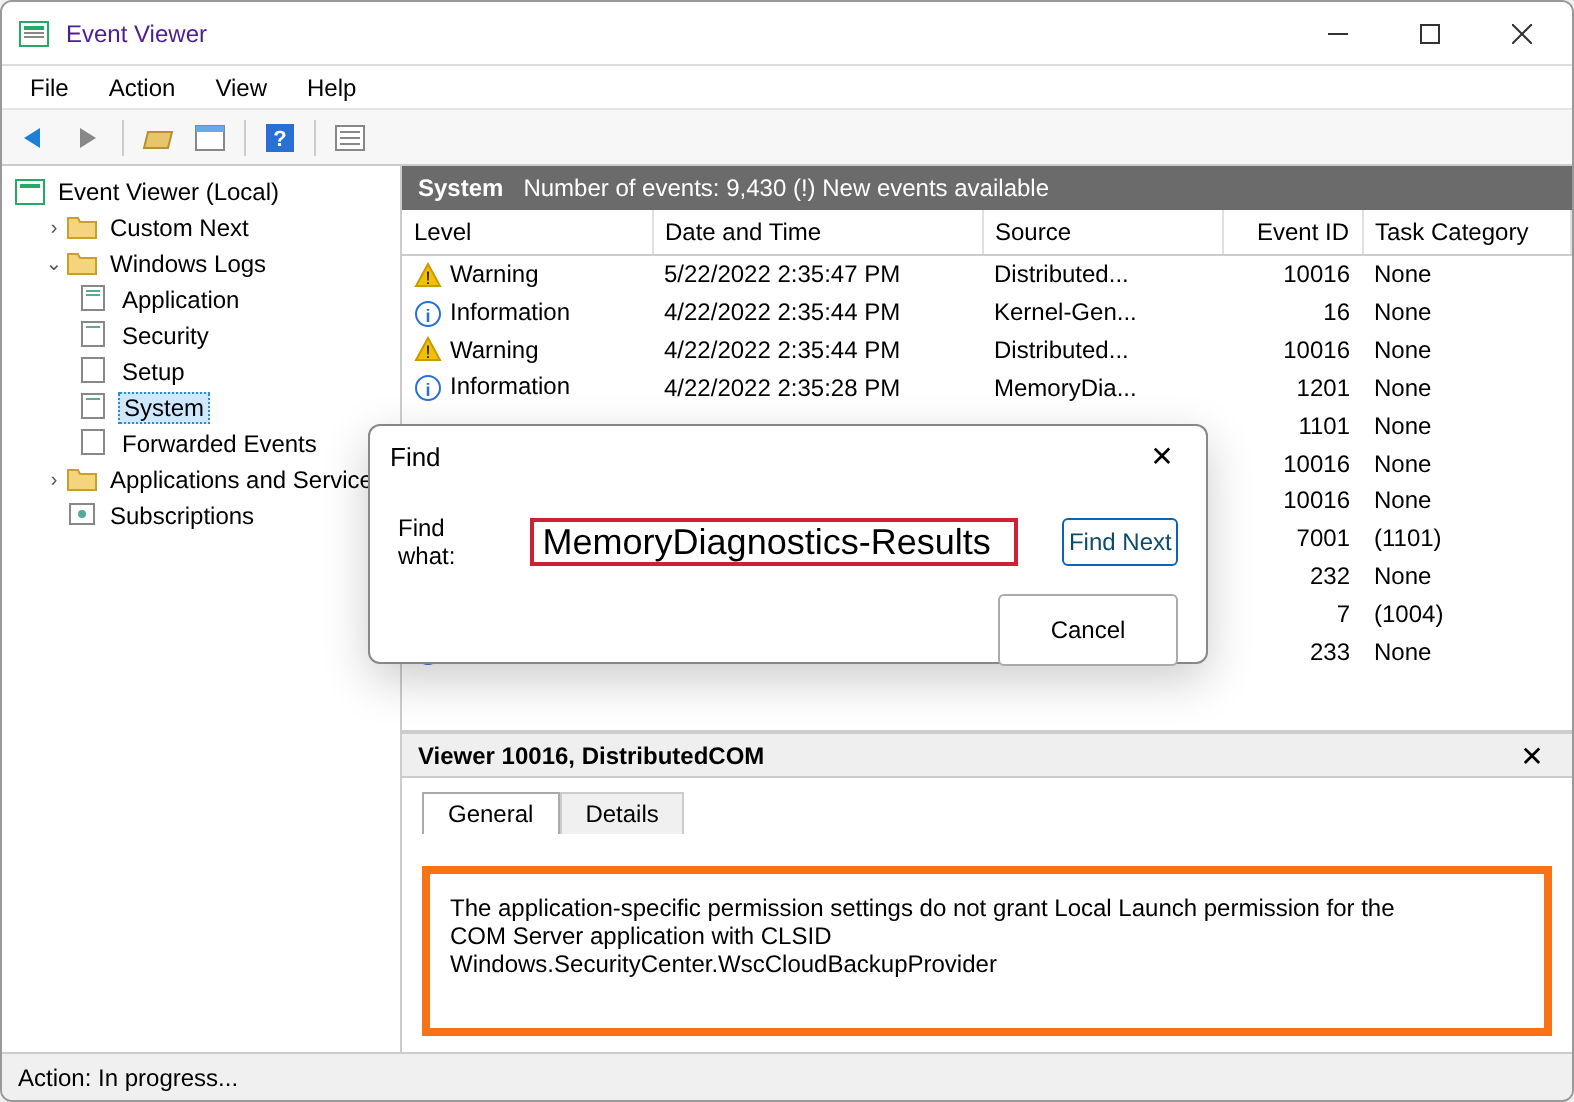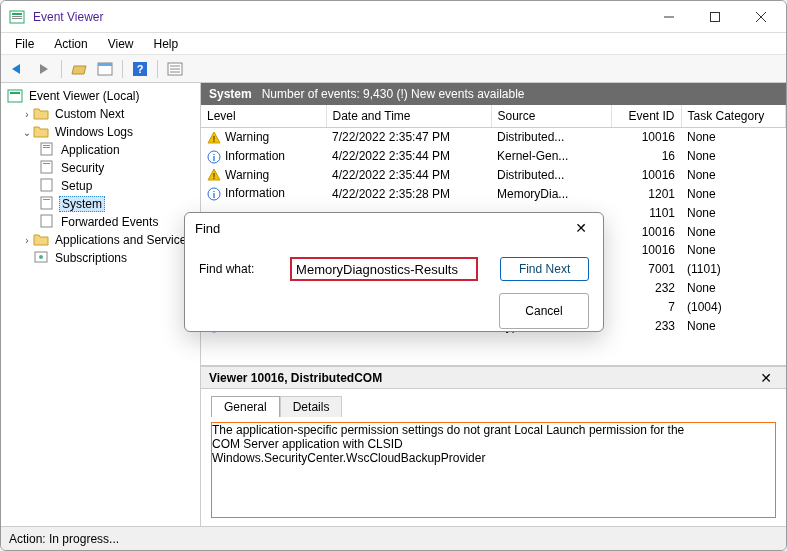--- a/index.html
+++ b/index.html
@@ -51,31 +51,31 @@
 .col-cat { width: auto; }
 .lvl-icon { width: 14px; height: 14px; display: inline-block; vertical-align: middle; margin-right: 4px; }
 
 
 .detail { height: 160px; border-top: 1px solid #ccc; display: flex; flex-direction: column; }
 .detail-hdr { height: 22px; background: #efefef; display: flex; align-items: center; justify-content: space-between; padding: 0 8px; border-bottom: 1px solid #ccc; }
 .detail-hdr .dh-title { font-weight: 600; font-size: 12px; }
 .detail-tabs { display: flex; padding: 6px 10px 0 10px; gap: 0; }
 .detail-tab { padding: 3px 12px; border: 1px solid #aaa; border-bottom: none; background: #fff; font-size: 12px; position: relative; top: 1px; }
 .detail-tab.inactive { background: #f0f0f0; border-color: #ccc; }
-.detail-body { margin: 6px 10px 8px 10px; border: 1px solid #f97316; flex: 1; padding: 0; font-size: 12px; overflow: hidden; }
+.detail-body { margin: 17px 10px 8px 10px; border: 4px solid #f97316; flex: 1; padding: 10px; font-size: 12px; overflow: hidden; }
 
 
 .statusbar { height: 24px; border-top: 1px solid #ccc; background: #f0f0f0; display: flex; align-items: center; padding: 0 8px; font-size: 12px; }
 
 
 .find-dialog { position: absolute; left: 184px; top: 212px; width: 420px; height: 120px; background: #fff; border: 1px solid #888; border-radius: 6px; box-shadow: 0 8px 24px rgba(0,0,0,0.2); z-index: 10; }
 .find-title { height: 30px; display: flex; align-items: center; justify-content: space-between; padding: 0 10px; font-size: 13px; }
 .find-body { padding: 14px 14px 6px 14px; display: flex; align-items: center; gap: 22px; }
 .find-label { font-size: 12px; width: 70px; }
-.find-input { flex: 1; border: 2px solid #c23; padding: 2px 4px; font-size: 13px; height: 24px; font-family: inherit; }
+.find-input { flex: 1; border: 2px solid #c23; padding: 2px 4px; font-size: 18px; height: 24px; font-family: inherit; }
 .find-btn { width: 90px; height: 24px; border: 1px solid #0a64bc; background: #fff; color: #0c4a6e; font-size: 12px; border-radius: 3px; }
 .find-cancel-row { display: flex; justify-content: flex-end; padding: 6px 14px 10px 14px; }
 .find-cancel { width: 90px; height: 36px; border: 1px solid #aaa; background: #fff; font-size: 12px; border-radius: 3px; }
 
 .x-btn { width: 24px; height: 24px; display: flex; align-items: center; justify-content: center; font-size: 14px; }
 
 svg { display: block; }
 </style>
 </head>
 <body>
@@ -269,21 +269,21 @@
           <th class="col-id">Event ID</th>
           <th class="col-cat">Task Category</th>
         </tr>
           </thead>
         <tbody id="event-rows">
             <tr>
               <td class="col-level"><span class="lvl-icon"><svg width="14" height="14">
                     <polygon points="7,1 13,12 1,12" fill="#f3c100" stroke="#c89b00"></polygon>
                     <text x="7" y="11" text-anchor="middle" font-size="9" fill="#000">!</text>
                   </svg></span>Warning</td>
-              <td class="col-date">7/22/2022 2:35:47 PM</td>
+              <td class="col-date">5/22/2022 2:35:47 PM</td>
               <td class="col-source">Distributed...</td>
               <td class="col-id">10016</td>
               <td class="col-cat">None</td>
             </tr>
             <tr>
               <td class="col-level"><span class="lvl-icon"><svg width="14" height="14">
                     <circle cx="7" cy="7" r="6" fill="#fff" stroke="#2a6fd6"></circle>
                     <text x="7" y="11" text-anchor="middle" font-size="9" fill="#2a6fd6" font-weight="bold">i</text>
                   </svg></span>Information</td>
               <td class="col-date">4/22/2022 2:35:44 PM</td>

